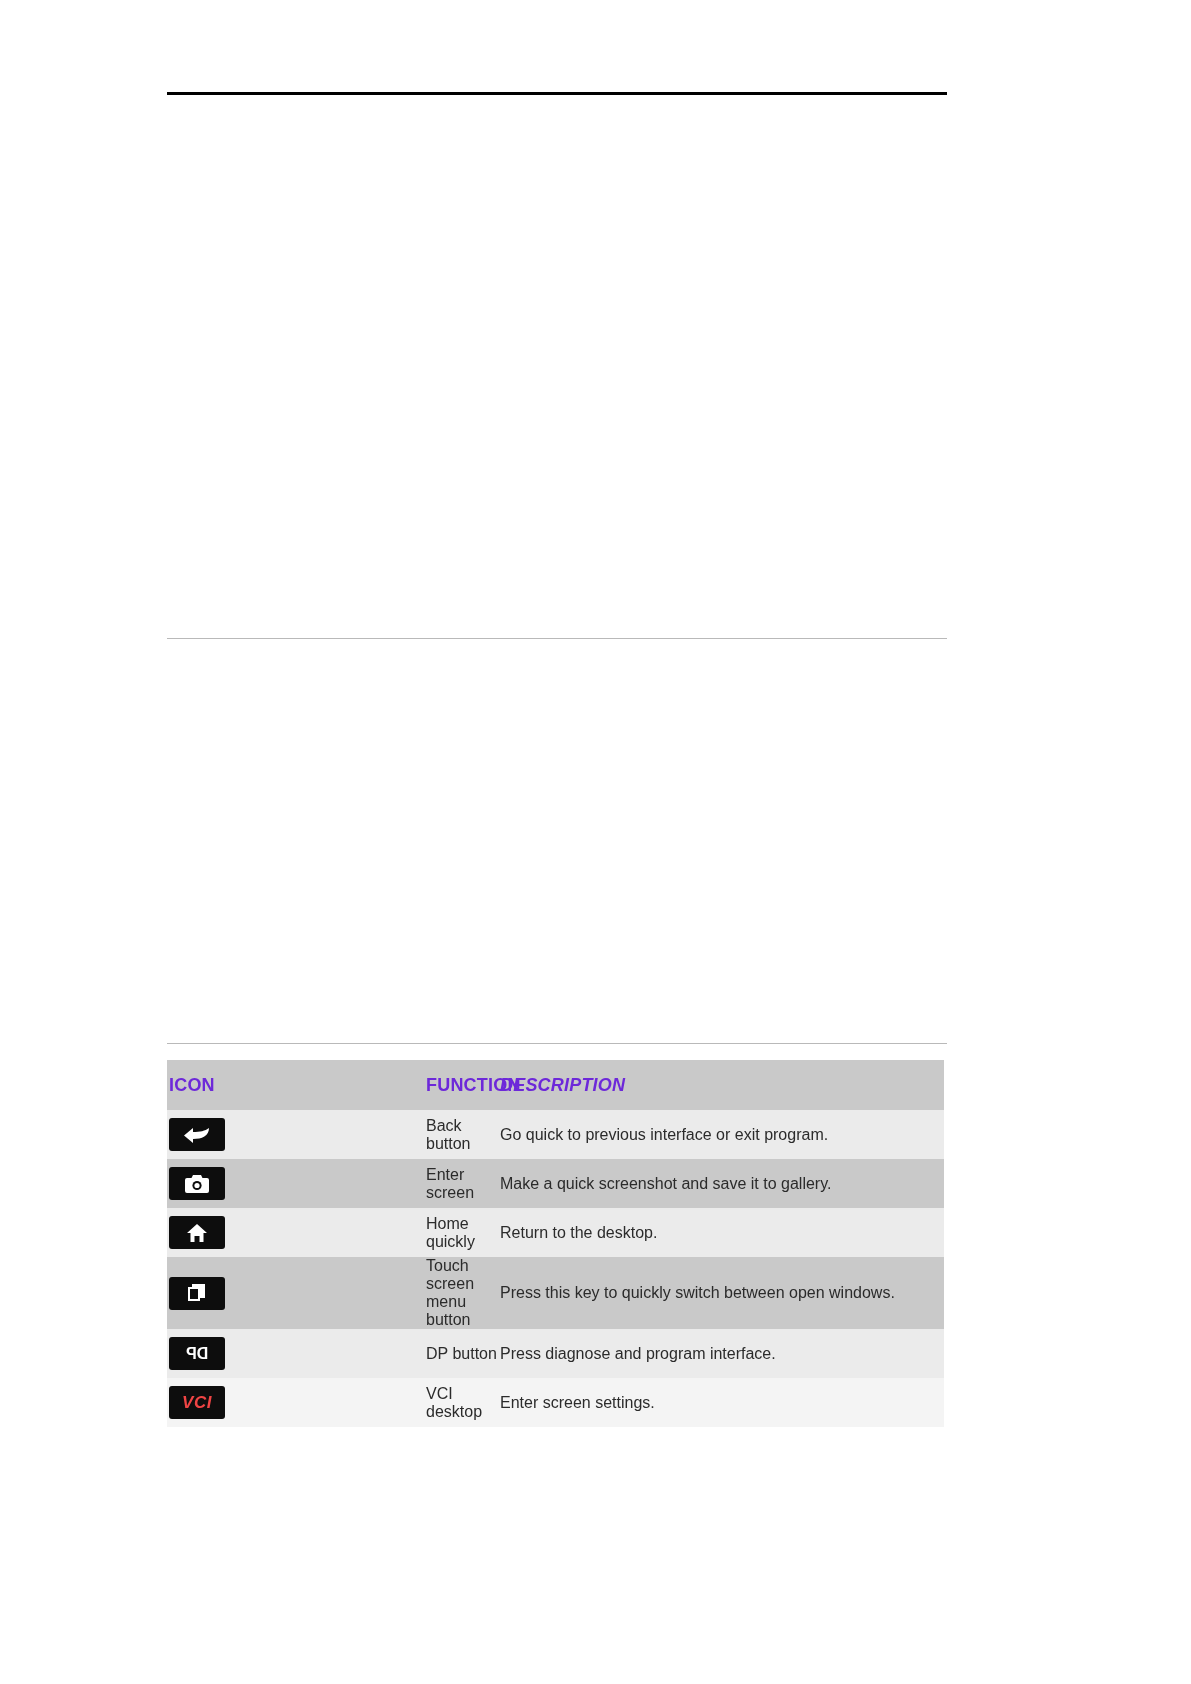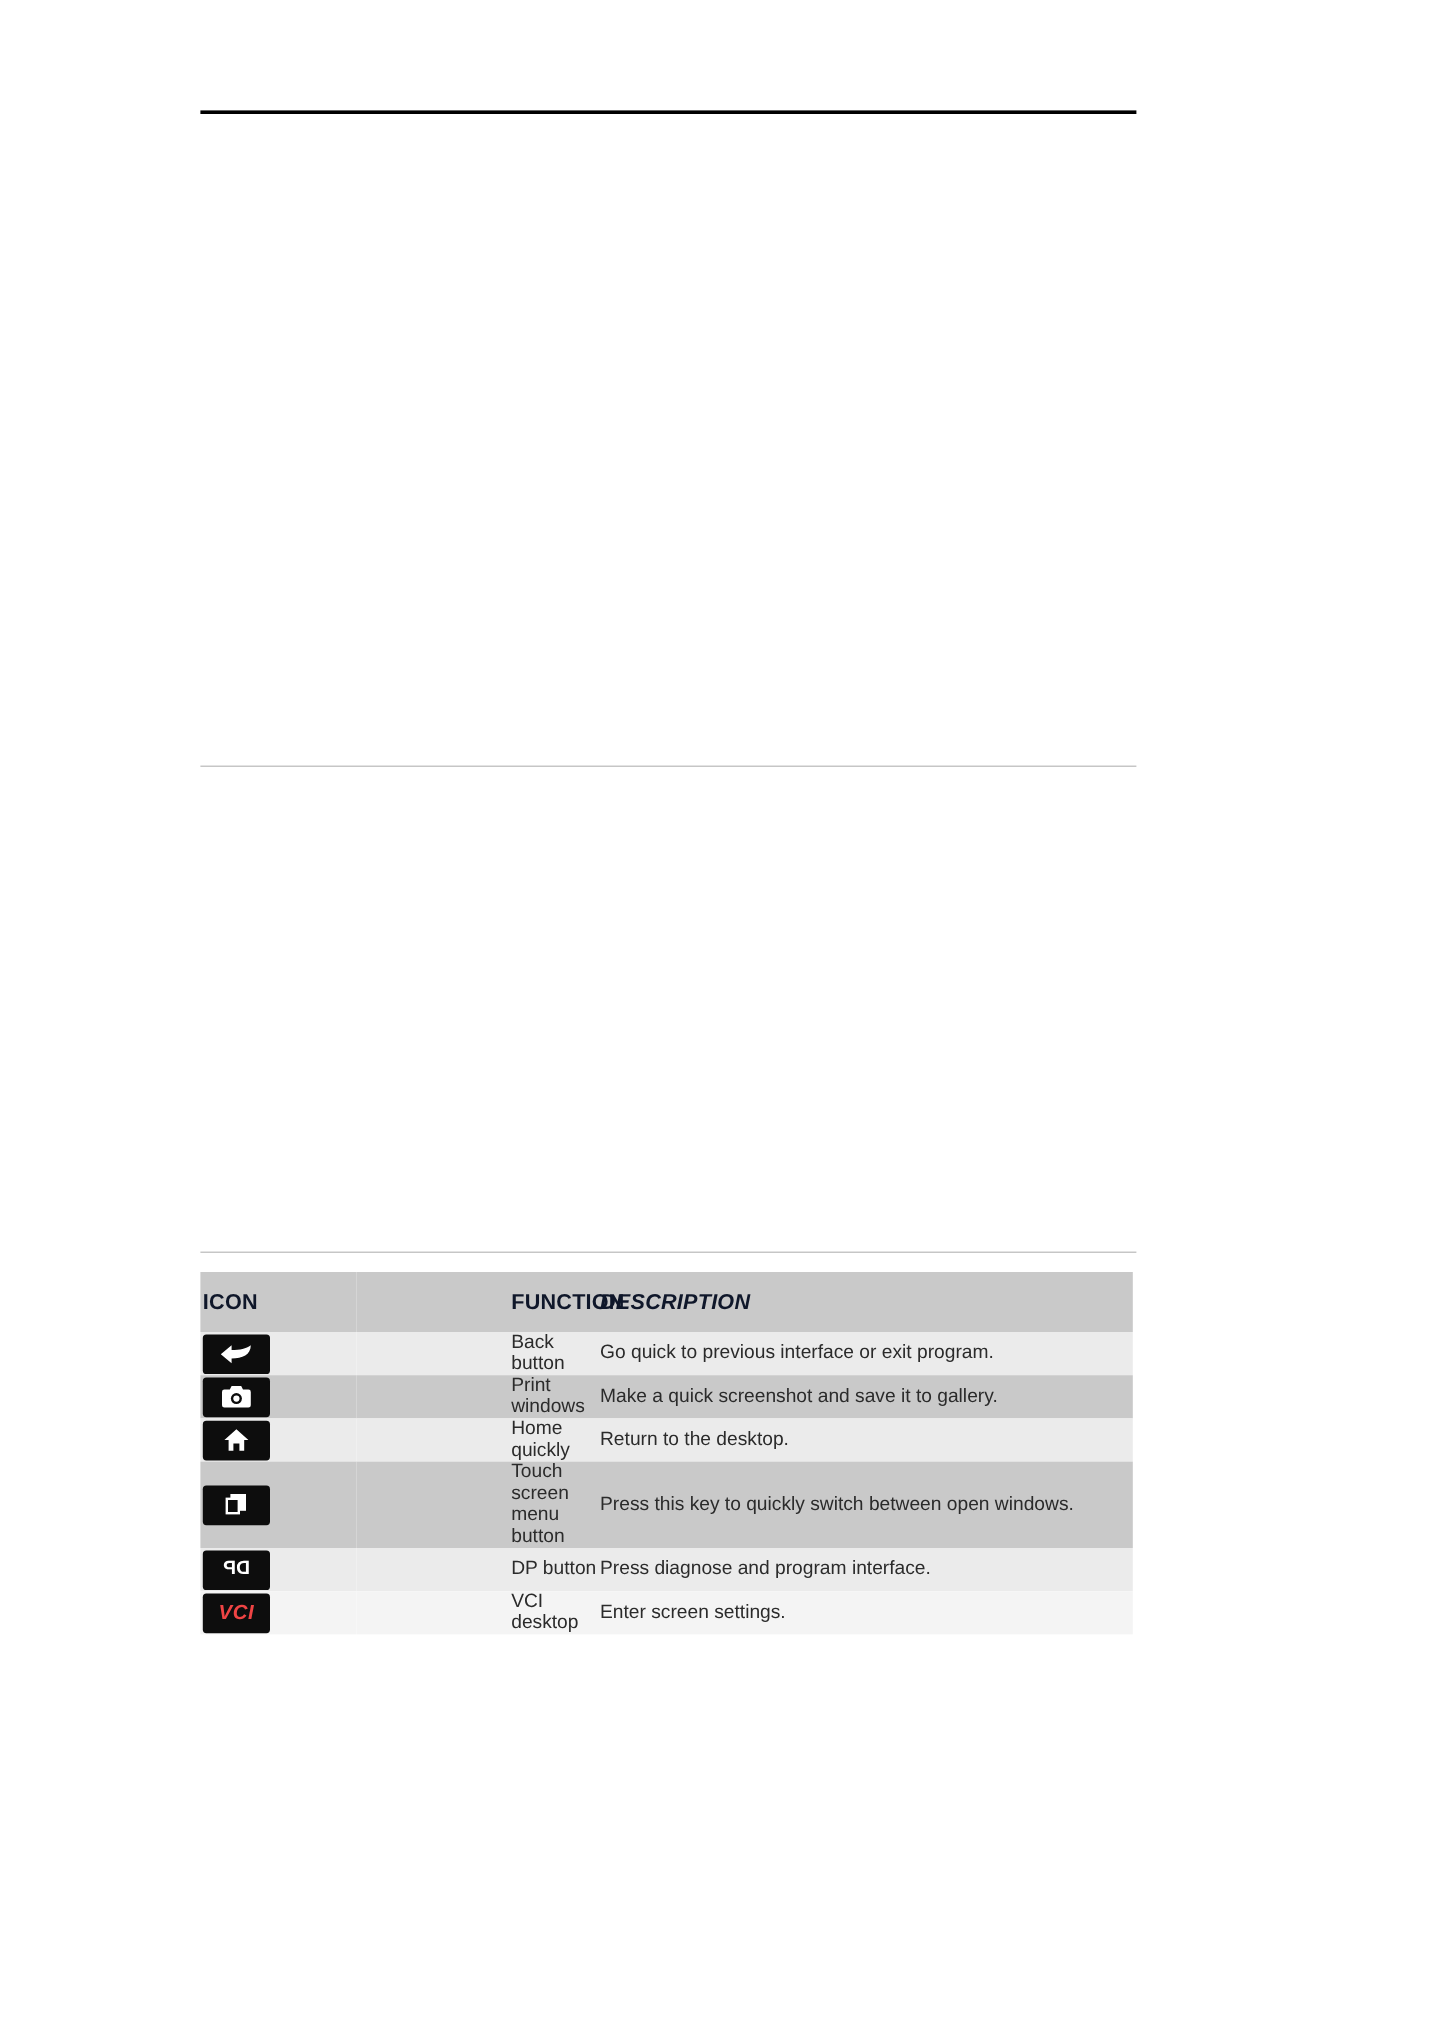--- a/index.html
+++ b/index.html
@@ -59,29 +59,29 @@
   .icon-table col.c-icon { width: 130px; }
   .icon-table col.c-function { width: 203px; }
   .icon-table col.c-desc { width: 444px; }
 
   .icon-table thead th {
     background: #c9c9c9;
     height: 50px;
     text-align: left;
     font-size: 18px;
     font-weight: bold;
-    color: #0f172a;
+    color: #6d28d9;
     padding: 0 0 0 2px;
     vertical-align: middle;
     letter-spacing: 0.2px;
   }
   .icon-table thead th.th-function { padding-left: 129px; }
   .icon-table thead th.th-desc { padding-left: 0px; font-style: italic; }
 
-  .icon-table tbody tr { height: 36px; }
+  .icon-table tbody tr { height: 49px; }
   .icon-table tbody tr.odd { background: #ebebeb; }
   .icon-table tbody tr.even { background: #c9c9c9; }
 
   .icon-table td {
     vertical-align: middle;
     font-size: 16px;
     color: #2b2b2b;
     padding: 0;
   }
   td.cell-icon { padding-left: 2px; }
@@ -156,21 +156,21 @@
       <tr class="even">
         <td class="cell-icon">
           <div class="chip">
             <svg width="26" height="20" viewBox="0 0 26 20" aria-hidden="true">
               <path d="M9 1 L17 1 L18.5 4 L23 4 A2 2 0 0 1 25 6 L25 17 A2 2 0 0 1 23 19 L3 19 A2 2 0 0 1 1 17 L1 6 A2 2 0 0 1 3 4 L7.5 4 Z" fill="#ffffff"></path>
               <circle cx="13" cy="11.5" r="4.6" fill="#0d0d0d"></circle>
               <circle cx="13" cy="11.5" r="2.6" fill="#ffffff"></circle>
             </svg>
           </div>
         </td>
-        <td class="cell-function">Print windows</td>
+        <td class="cell-function">Enter screen</td>
         <td class="cell-desc">Make a quick screenshot and save it to gallery.</td>
       </tr>
 
       <tr class="odd">
         <td class="cell-icon">
           <div class="chip">
             <svg width="22" height="20" viewBox="0 0 22 20" aria-hidden="true">
               <path d="M11 1 L21 10 L17.5 10 L17.5 19 L13.5 19 L13.5 13 L8.5 13 L8.5 19 L4.5 19 L4.5 10 L1 10 Z" fill="#ffffff"></path>
             </svg>
           </div>

